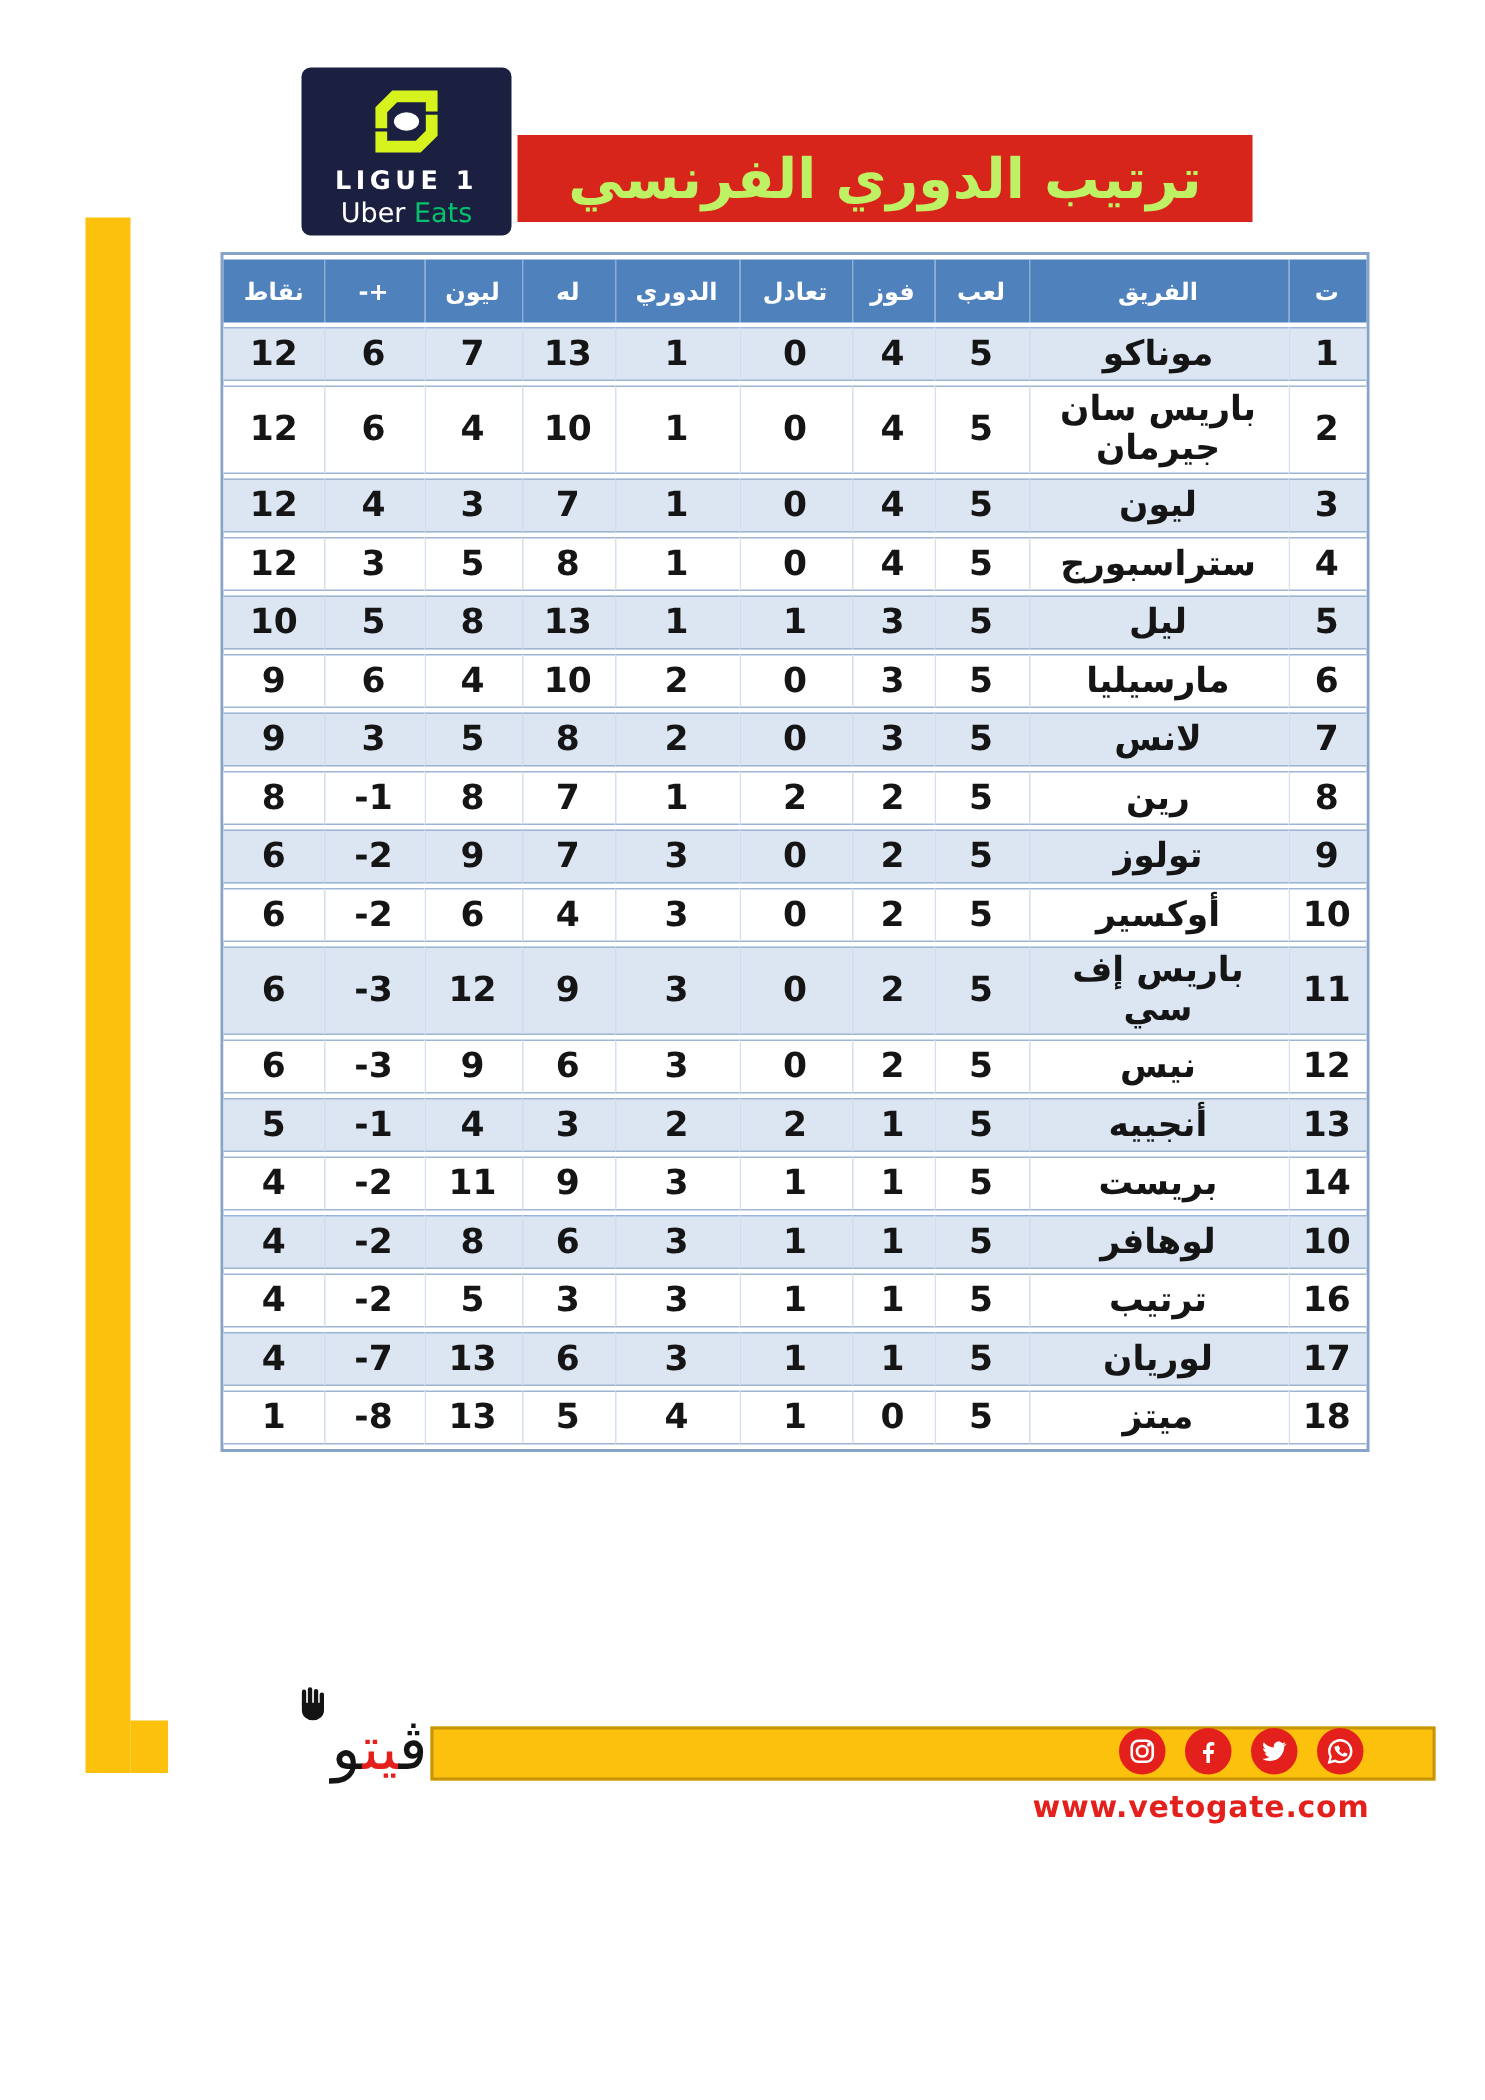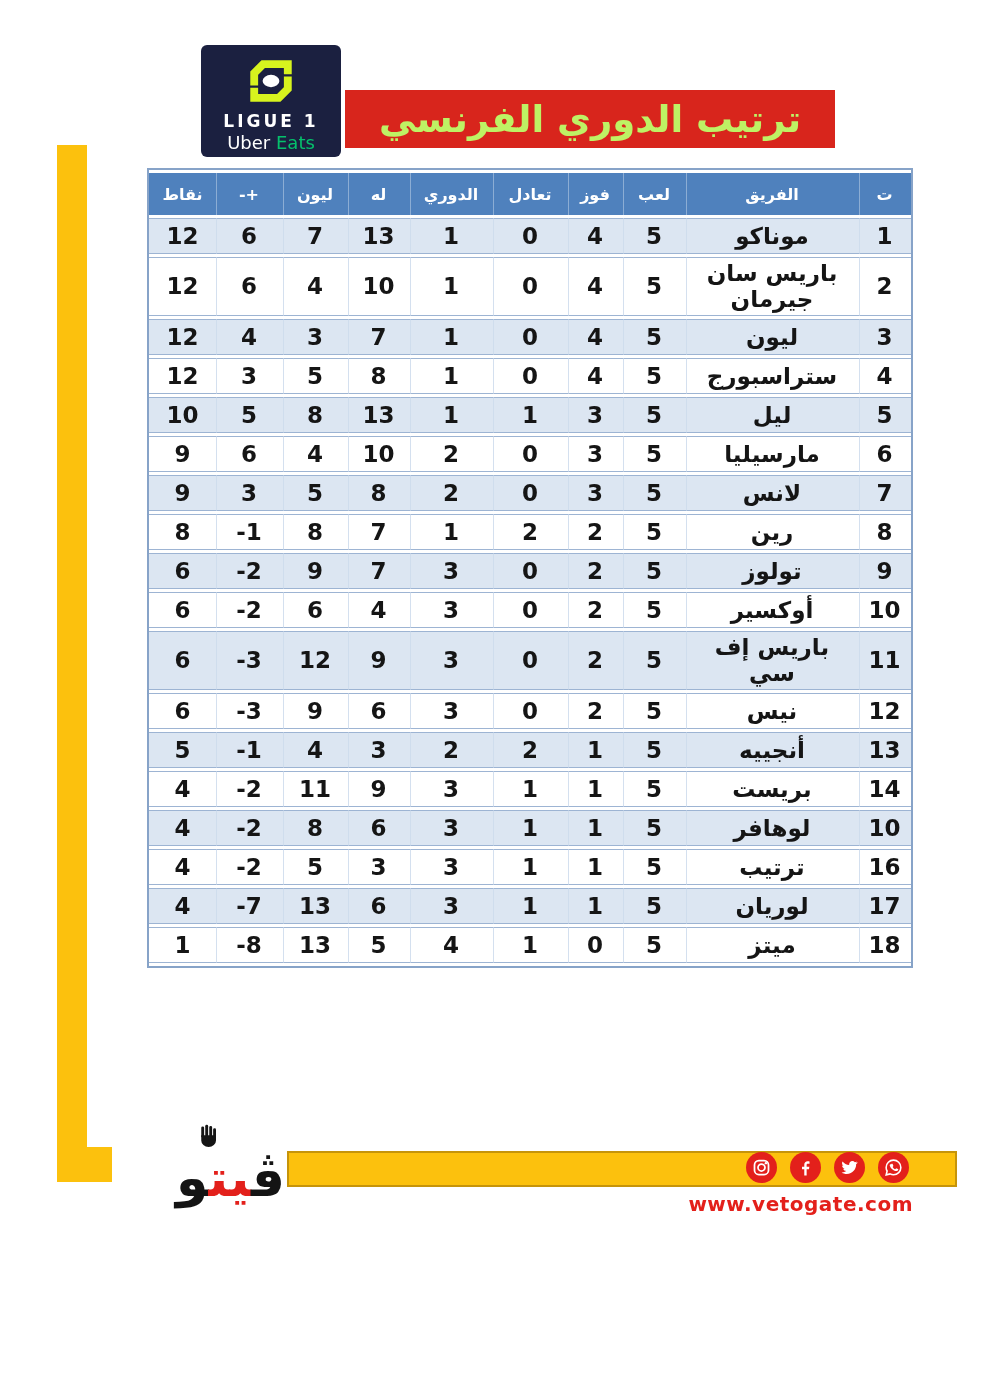--- a/index.html
+++ b/index.html
@@ -54,21 +54,21 @@
     border-left:1px solid rgba(205,218,236,0.85);
     padding:2px 2px;
   }
   table.standings td:last-child { border-left:none; }
   tr.alt td { background:#dce6f2; }
   tr.plain td { background:#ffffff; }
   td.team { font-size:22px; }
 
   
   .veto-logo { position:absolute; left:125px; top:1126px; width:160px; height:90px; direction:rtl; }
-  .veto-text { font-size:52px; font-weight:bold; color:#141414; line-height:80px;margin-top:12px; }
+  .veto-text { font-size:40px; font-weight:normal; color:#141414; line-height:80px; }
   .veto-text .red-part { color:#e3201b; }
   .hand-icon { position:absolute; right:62px; top:-4px; width:30px; height:30px; }
 
   .bottom-bar {
     position:absolute; left:287px; top:1151px; width:670px; height:36px;
     background:#fcc10d; border:2px solid #c6940a;
   }
   .social-row { position:absolute; left:746px; top:1152px; display:flex; gap:13px; }
   .social-circle {
     width:31px; height:31px; border-radius:50%; background:#e3201b;

